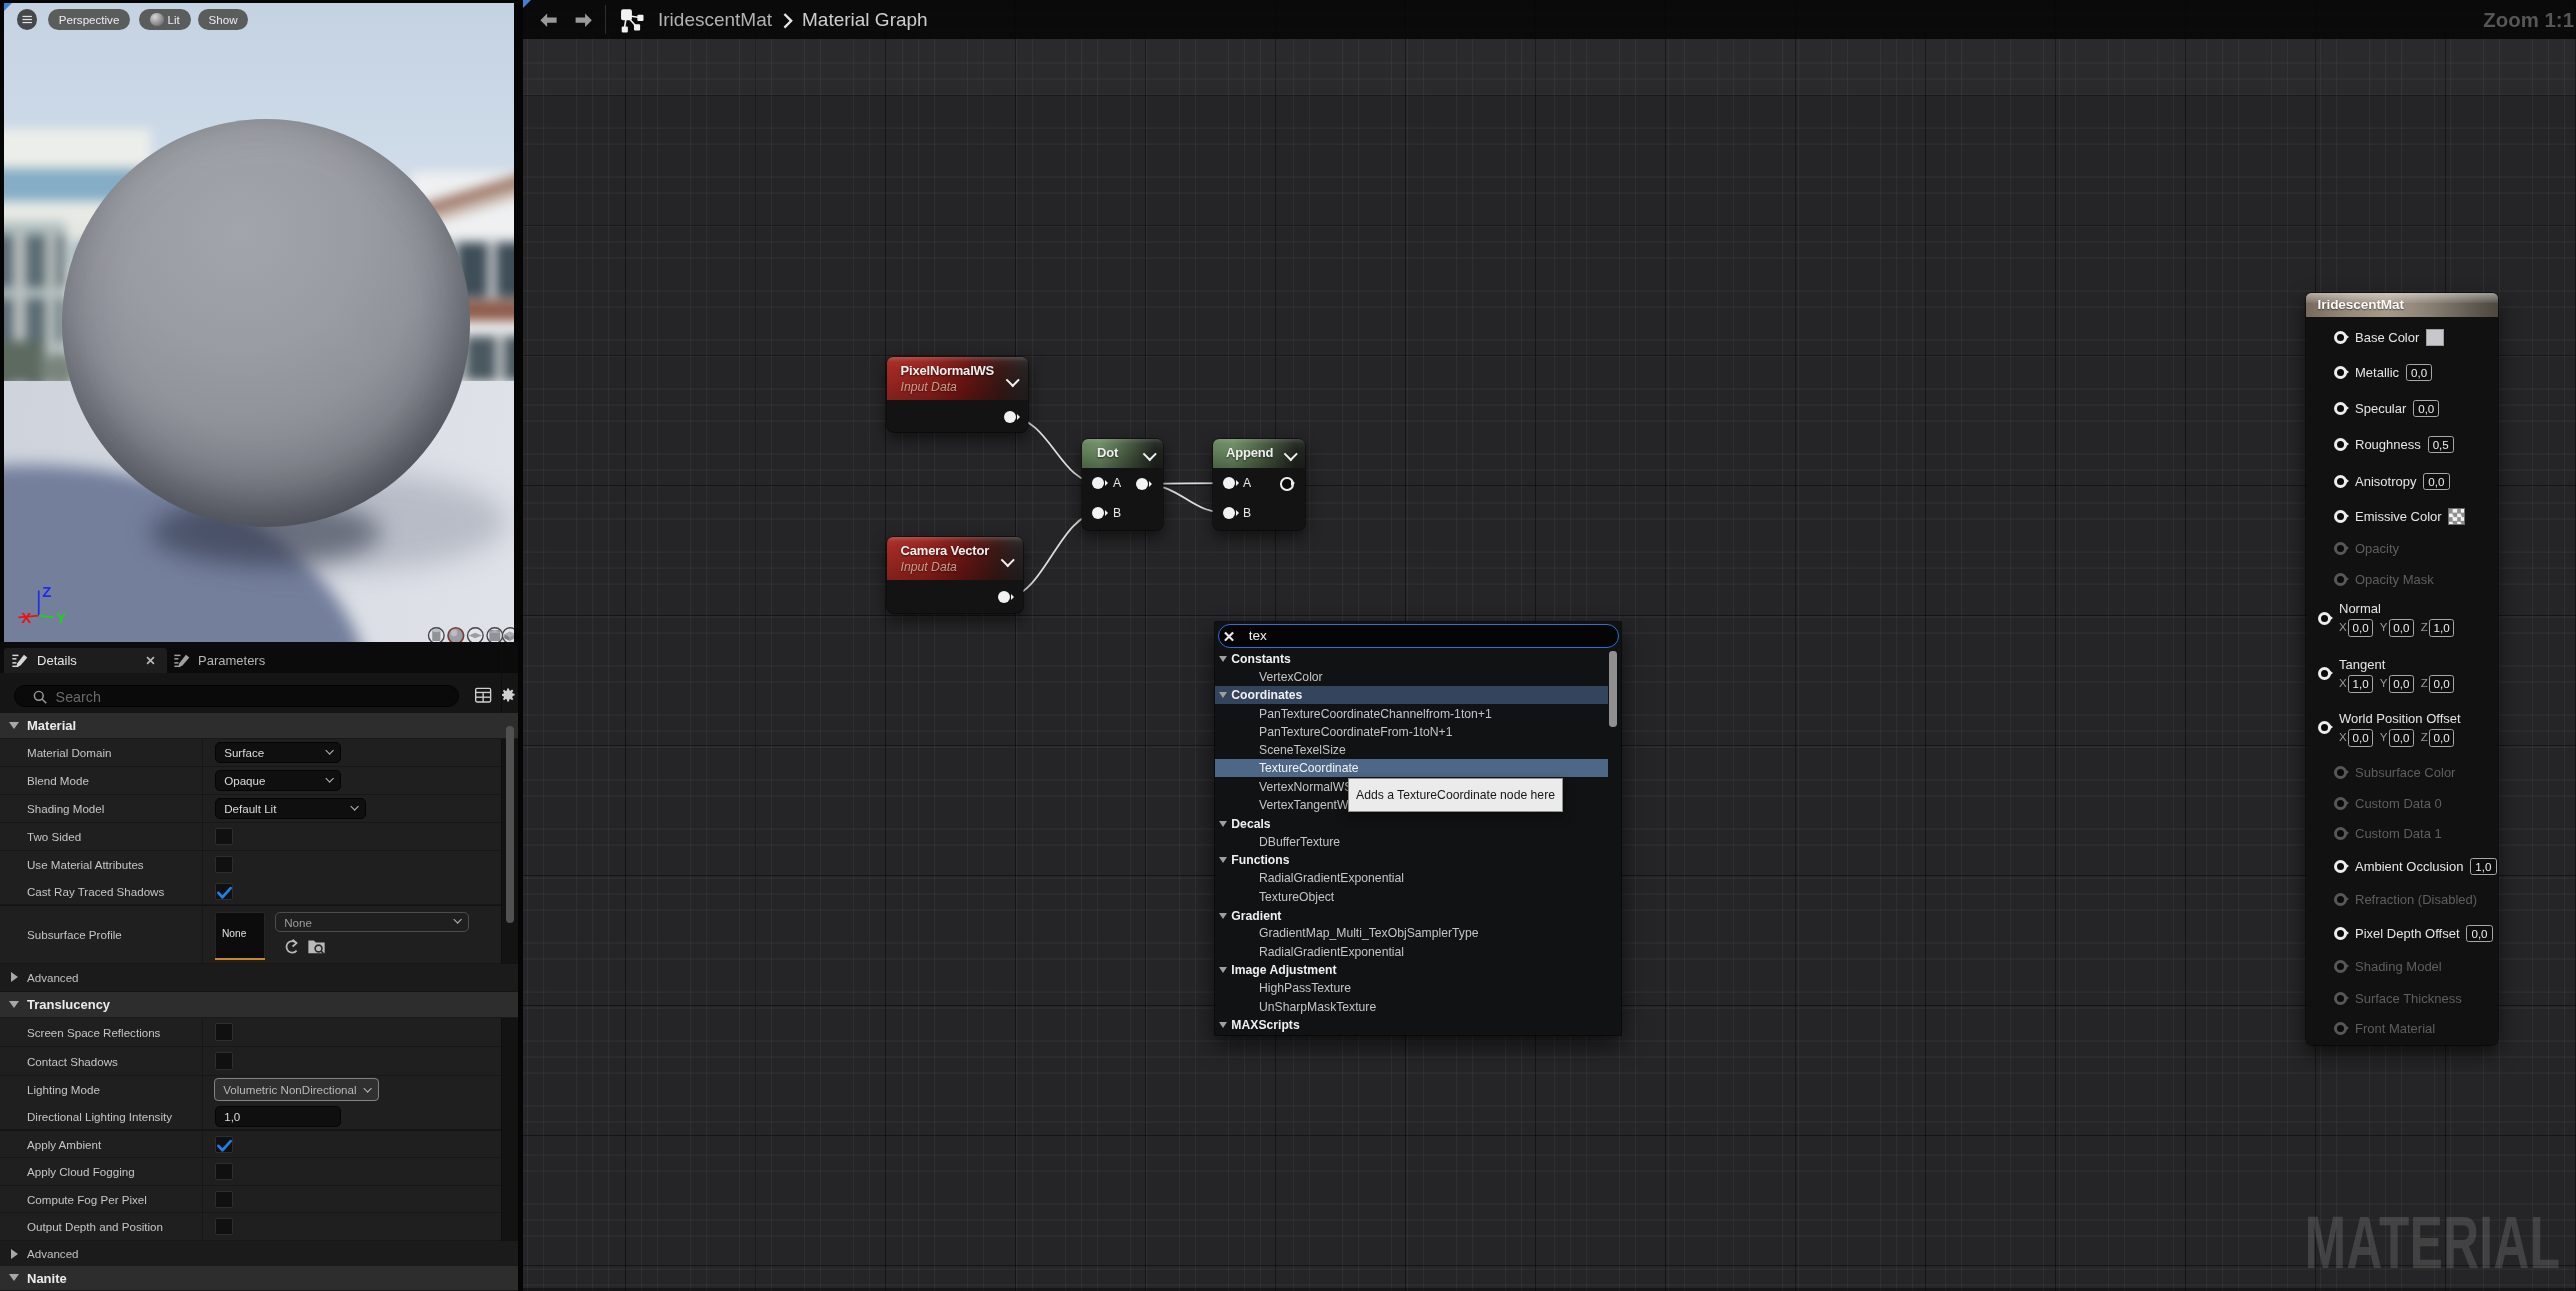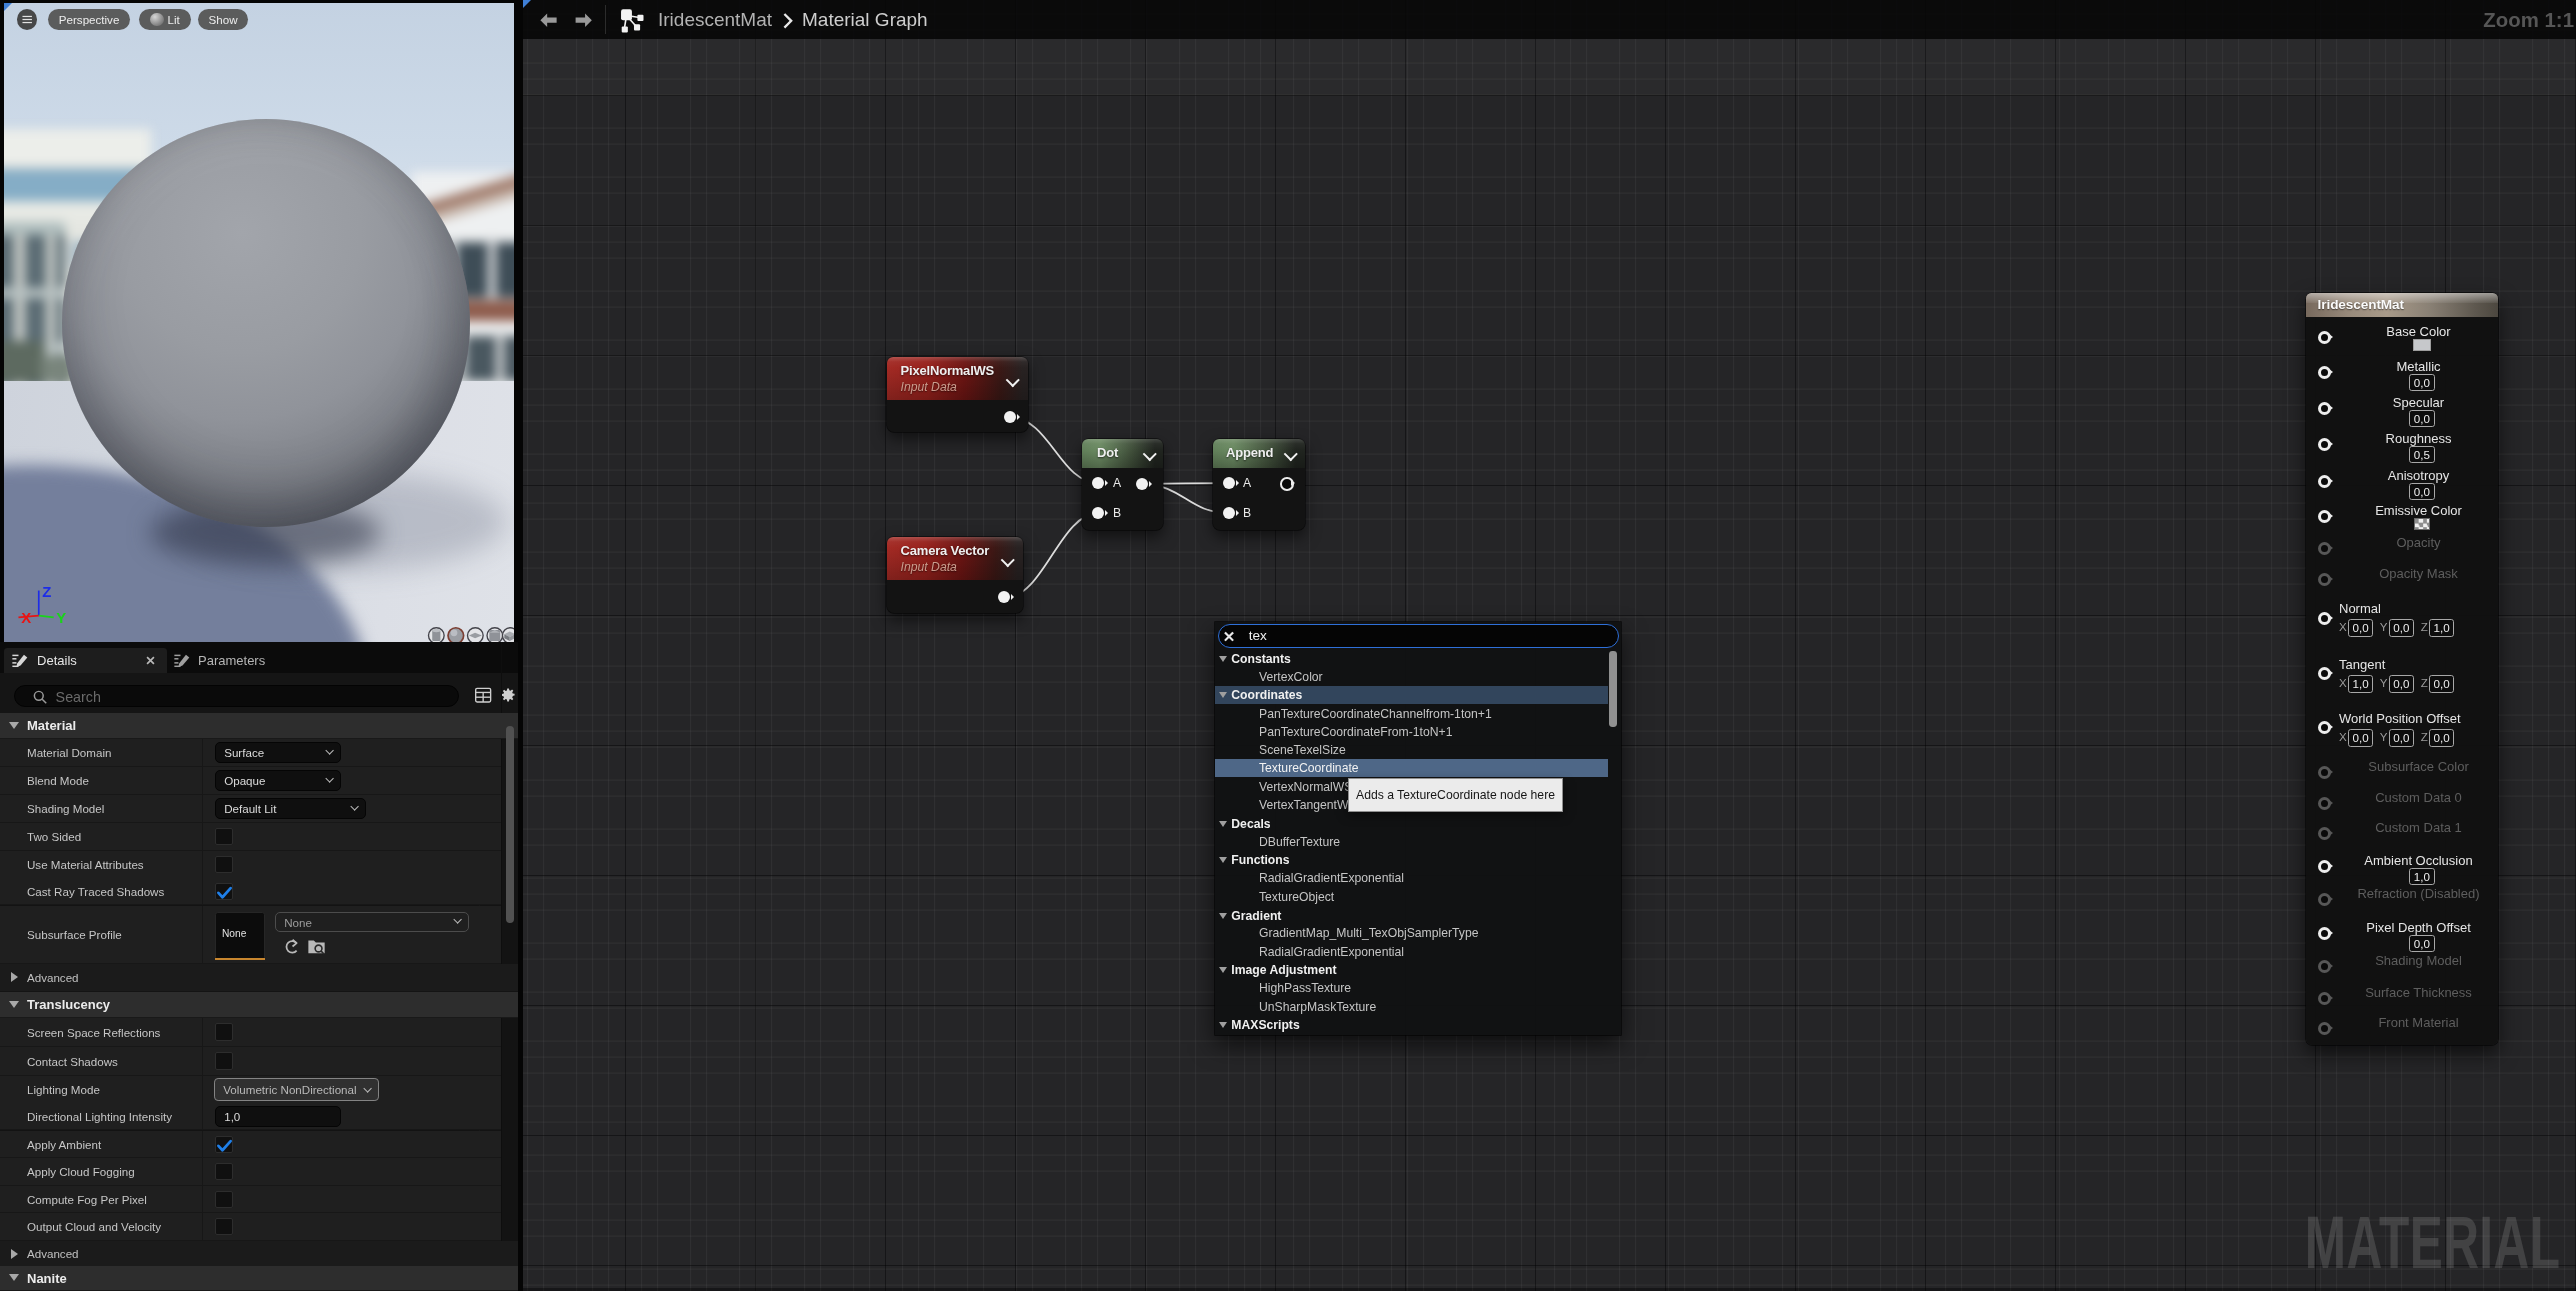--- a/index.html
+++ b/index.html
@@ -96,21 +96,21 @@
 </style>
 <style>
 
 #matnode { position:absolute; left:1783px; top:293px; width:192px; height:752px;
   background:rgba(17,17,17,0.97); border-radius:6.1px; box-shadow:0 8.2px 20.4px rgba(0,0,0,0.6), 0 0 0 0.7px rgba(0,0,0,0.7); }
 #mathead { position:absolute; left:0; top:0; width:192px; height:24px; border-radius:5.4px 5.4px 0 0;
   background:linear-gradient(90deg,#77695d 0%,#988a7b 22%,#a89a89 42%,#8a8175 64%,#5e584f 88%,#4c473f 100%); }
 #mathead .hl { position:absolute; left:0; top:0; right:0; height:40%; border-radius:5.4px 5.4px 0 0;
   background:linear-gradient(180deg, rgba(255,255,255,0.45), rgba(255,255,255,0.06)); }
 #mathead b { position:absolute; left:11.6px; top:4.1px; color:#fbfbfb; font-size:13.6px; letter-spacing:-0.1px; text-shadow:0 1.4px 1.4px rgba(0,0,0,0.55); }
-.mrow { position:absolute; left:0; width:192px; height:27px;flex-direction:column; }
+.mrow { position:absolute; left:16px; width:192px; height:27px; }
 .mpin { position:absolute; left:11.6px; top:50%; margin-top:-6.8px; width:13px; height:13px; border-radius:50%;
   border:3.1px solid #ededed; background:#0a0a0a; }
 .mpin:after { content:""; position:absolute; left:8.2px; top:0.3px; width:0; height:0;
   border-top:3.1px solid transparent; border-bottom:3.1px solid transparent; border-left:4.1px solid #ededed; }
 .mrow.dis .mpin { border-color:#575757; }
 .mrow.dis .mpin:after { border-left-color:#575757; }
 .mrow { display:flex; align-items:center; padding-left:33px; }
 .mlabf { color:#e6e6e6; font-size:13px; }
 .mrow.dis .mlabf { color:#5e5e5e; }
 .mchipf { display:inline-block; height:17.7px; line-height:15px; padding:0 4.1px; margin-left:6.8px;
@@ -374,21 +374,21 @@
         <span class="lbl" style="top:6.8px;">Apply Cloud Fogging</span>
         <span class="vsep"></span>
         <span class="chk" style="top:4.8px;"></span>
       </div>
 <div class="drow" style="top:544px;height:27px;">
         <span class="lbl" style="top:6.8px;">Compute Fog Per Pixel</span>
         <span class="vsep"></span>
         <span class="chk" style="top:4.8px;"></span>
       </div>
 <div class="drow" style="top:571px;height:28px;">
-        <span class="lbl" style="top:6.8px;">Output Cloud and Velocity</span>
+        <span class="lbl" style="top:6.8px;">Output Depth and Position</span>
         <span class="vsep"></span>
         <span class="chk" style="top:4.8px;"></span>
       </div>
 <div class="dadv" style="top:599px;height:26px;">
         <span class="tri-right" style="top:7.5px;"></span>
         <span class="advlbl" style="top:6.1px;">Advanced</span>
       </div>
 <div class="dheader" style="top:624px;height:24.5px;">
         <span class="tri-down" style="top:8.2px;"></span>
         <b style="top:4.8px;">Nanite</b>

